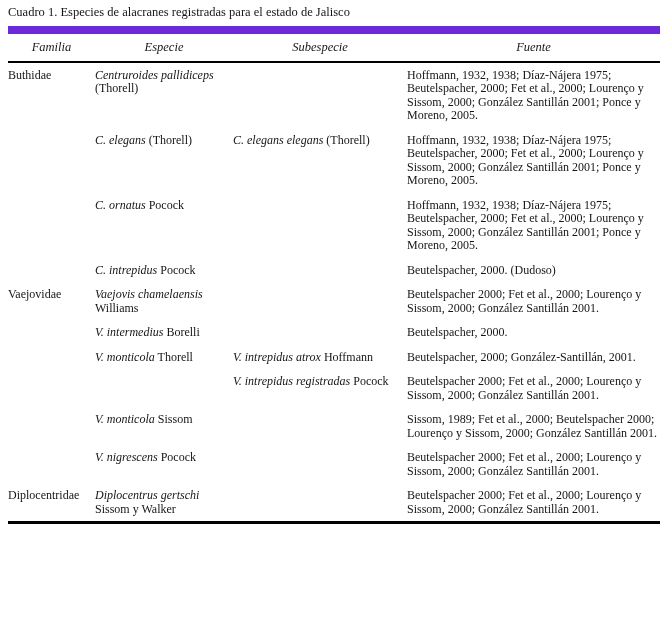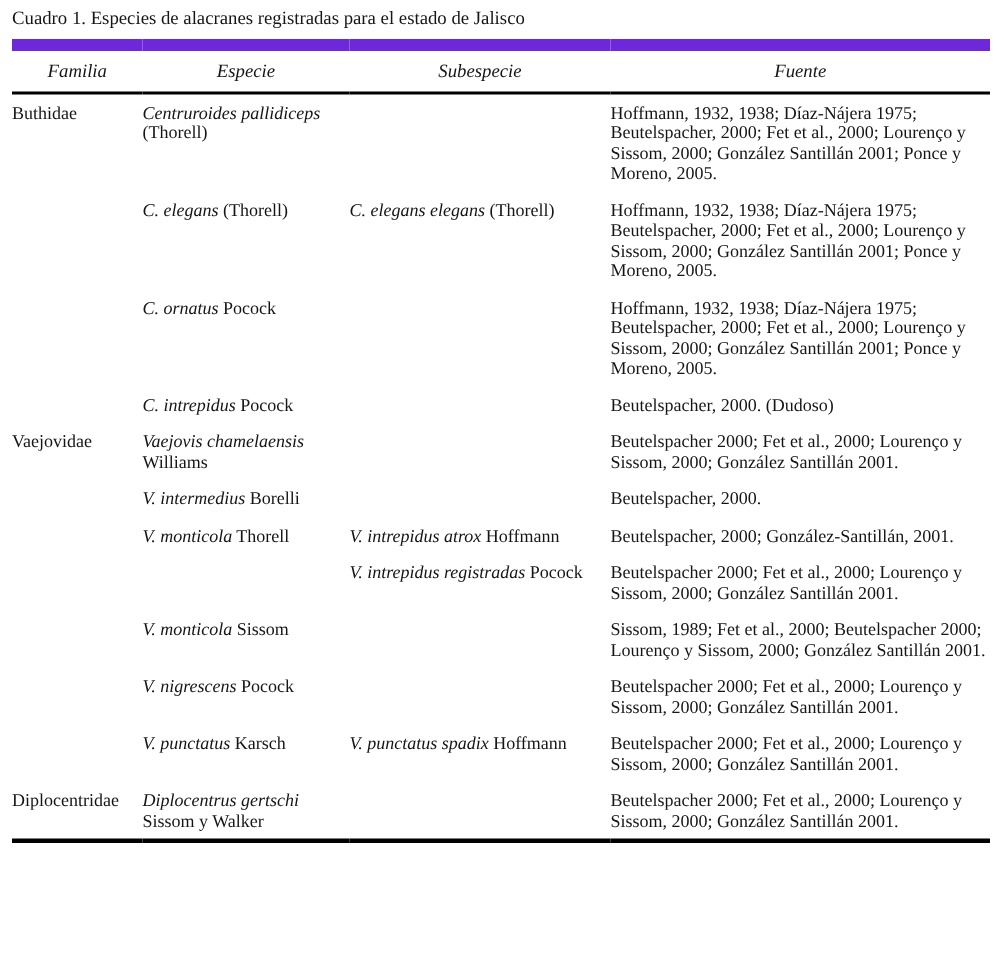--- a/index.html
+++ b/index.html
@@ -140,26 +140,20 @@
       <td class="cell-fuente">Sissom, 1989; Fet et al., 2000; Beutelspacher 2000; Lourenço y Sissom, 2000; González Santillán 2001.</td>
     </tr>
 
     <tr>
       <td class="cell-familia"></td>
       <td class="cell-especie"><i>V. nigrescens</i> Pocock</td>
       <td class="cell-subespecie"></td>
       <td class="cell-fuente">Beutelspacher 2000; Fet et al., 2000; Lourenço y Sissom, 2000; González Santillán 2001.</td>
     </tr>
 
-    <tr>
-      <td class="cell-familia"></td>
-      <td class="cell-especie"><i>V. punctatus</i> Karsch</td>
-      <td class="cell-subespecie"><i>V. punctatus spadix</i> Hoffmann</td>
-      <td class="cell-fuente">Beutelspacher 2000; Fet et al., 2000; Lourenço y Sissom, 2000; González Santillán 2001.</td>
-    </tr>
 
     <tr>
       <td class="cell-familia">Diplocentridae</td>
       <td class="cell-especie"><i>Diplocentrus gertschi</i> Sissom y Walker</td>
       <td class="cell-subespecie"></td>
       <td class="cell-fuente">Beutelspacher 2000; Fet et al., 2000; Lourenço y Sissom, 2000; González Santillán 2001.</td>
     </tr>
   </tbody>
   </table>
 

